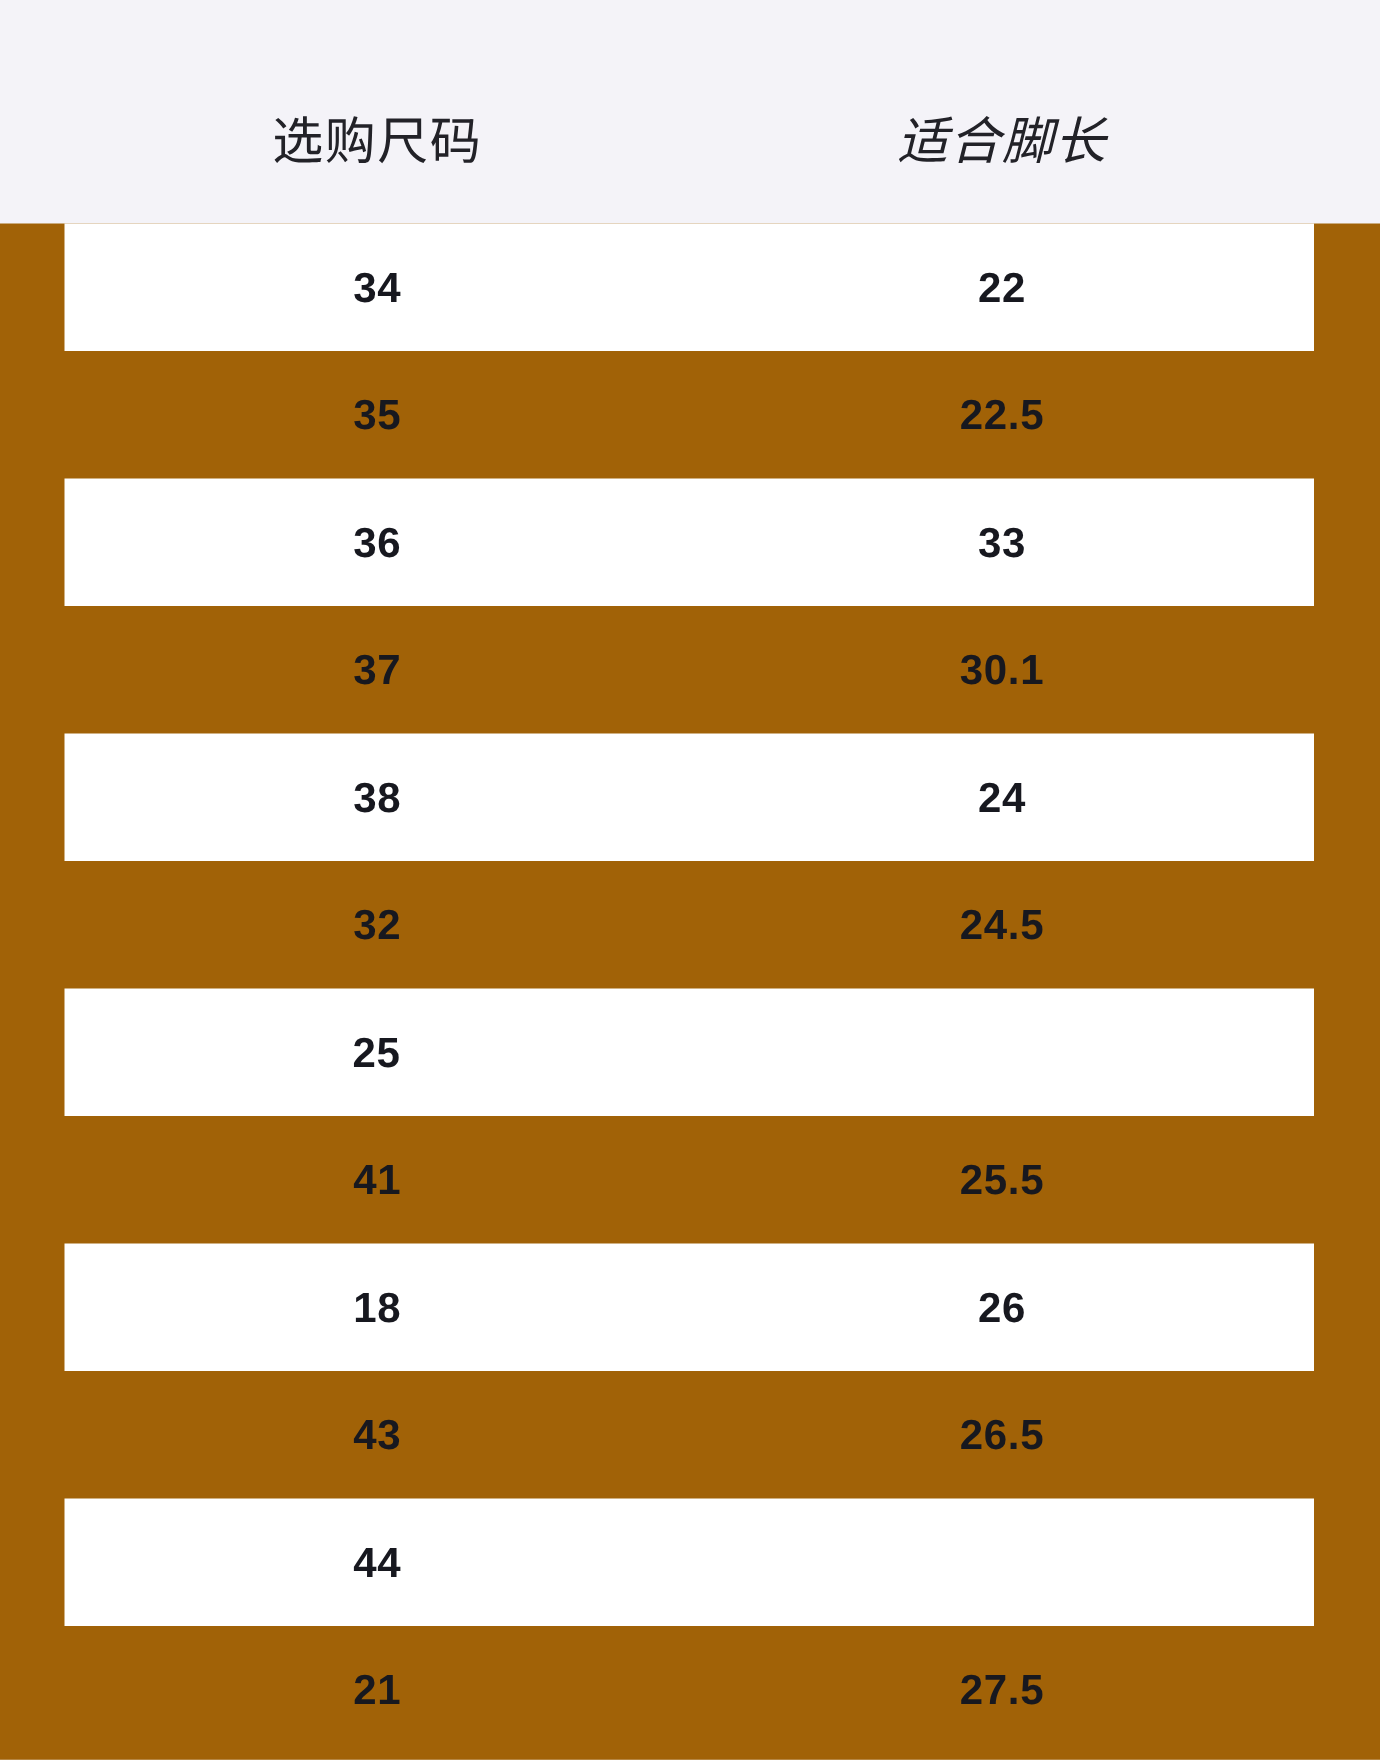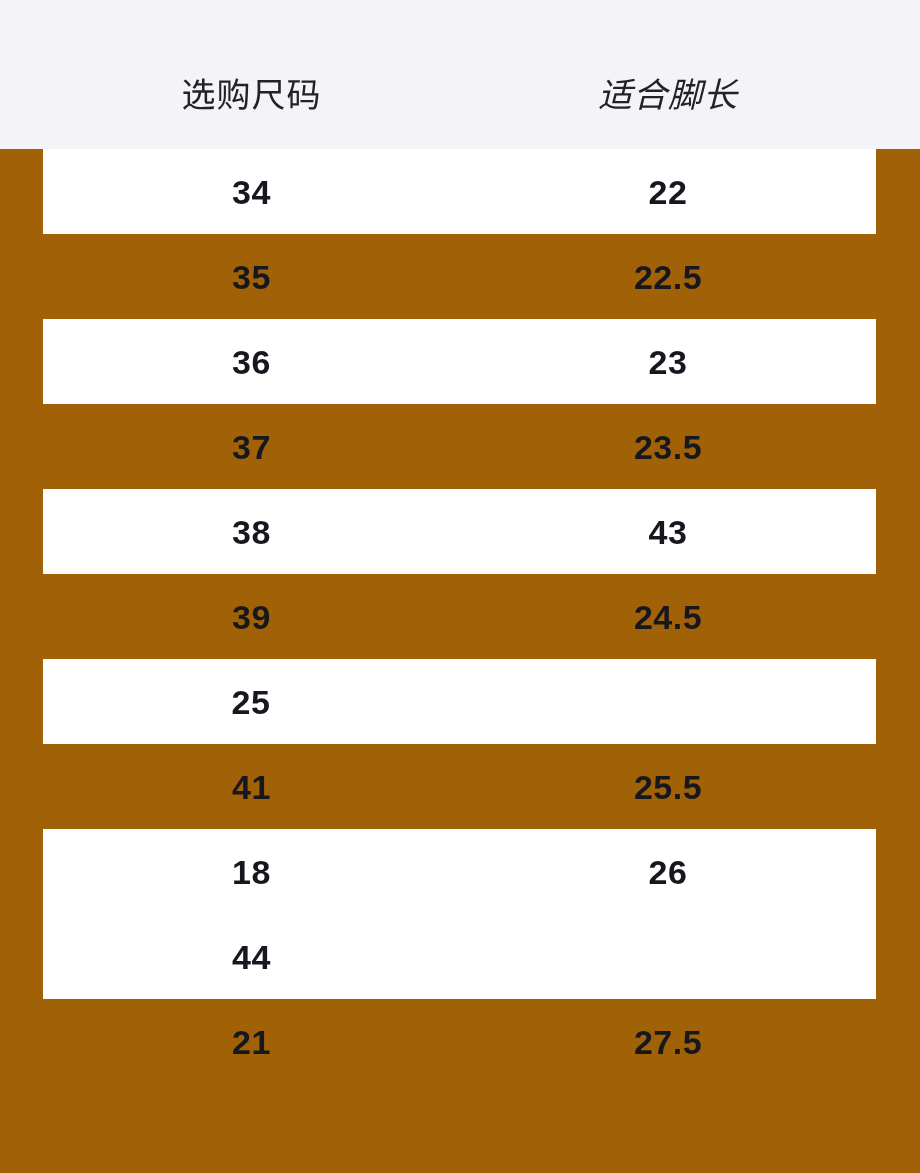--- a/index.html
+++ b/index.html
@@ -75,21 +75,21 @@
     background: transparent;
   }
   .chart-row.striped {
     background: #ffffff;
   }
   .chart-row .cell {
     display: flex;
     align-items: center;
     justify-content: center;
     height: 100%;
-    font-size: 34px;
+    font-size: 28px;
     font-weight: 700;
     color: #17181f;
     letter-spacing: 0.5px;
     line-height: 1;
     white-space: nowrap;
   }
   .cell-size   { width: 417px; }
   .cell-length { width: 416px; }
 </style>
 </head>
@@ -110,45 +110,49 @@
       <div class="chart-row striped">
         <div class="cell cell-size">34</div>
         <div class="cell cell-length">22</div>
       </div>
       <div class="chart-row">
         <div class="cell cell-size">35</div>
         <div class="cell cell-length">22.5</div>
       </div>
       <div class="chart-row striped">
         <div class="cell cell-size">36</div>
-        <div class="cell cell-length">23</div>
+        <div class="cell cell-length">33</div>
       </div>
       <div class="chart-row">
         <div class="cell cell-size">37</div>
-        <div class="cell cell-length">23.5</div>
+        <div class="cell cell-length">30.1</div>
       </div>
       <div class="chart-row striped">
         <div class="cell cell-size">38</div>
-        <div class="cell cell-length">43</div>
+        <div class="cell cell-length">24</div>
       </div>
       <div class="chart-row">
-        <div class="cell cell-size">39</div>
+        <div class="cell cell-size">32</div>
         <div class="cell cell-length">24.5</div>
       </div>
       <div class="chart-row striped">
         <div class="cell cell-length">25</div>
       </div>
       <div class="chart-row">
         <div class="cell cell-size">41</div>
         <div class="cell cell-length">25.5</div>
       </div>
       <div class="chart-row striped">
         <div class="cell cell-size">18</div>
         <div class="cell cell-length">26</div>
       </div>
+      <div class="chart-row">
+        <div class="cell cell-size">43</div>
+        <div class="cell cell-length">26.5</div>
+      </div>
       <div class="chart-row striped">
         <div class="cell cell-size">44</div>
       </div>
       <div class="chart-row">
         <div class="cell cell-size">21</div>
         <div class="cell cell-length">27.5</div>
       </div>
     </div>
 
 </div>

